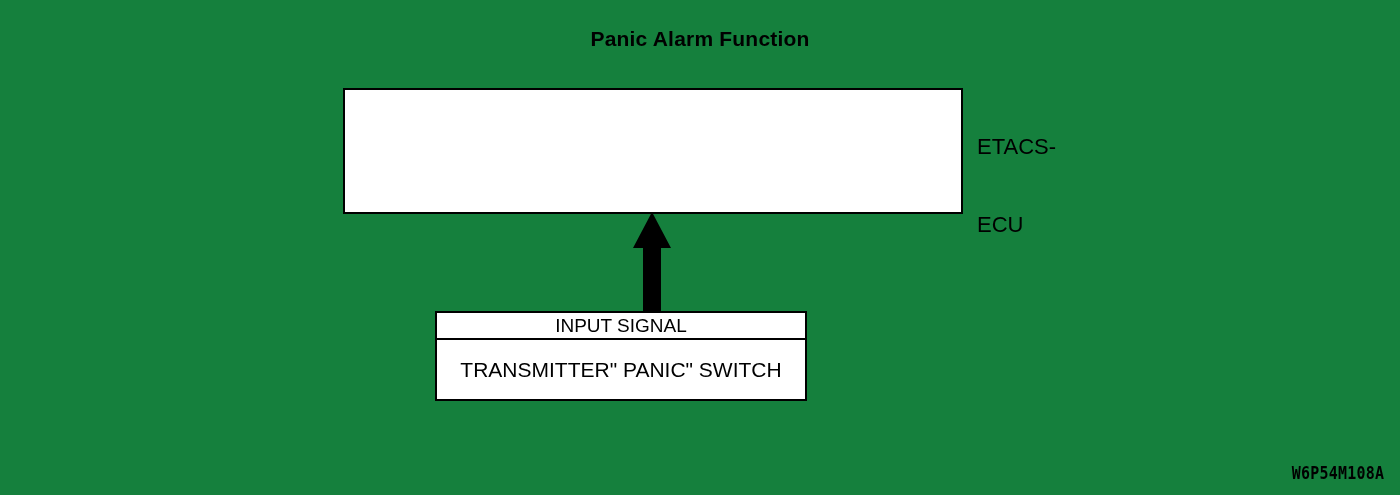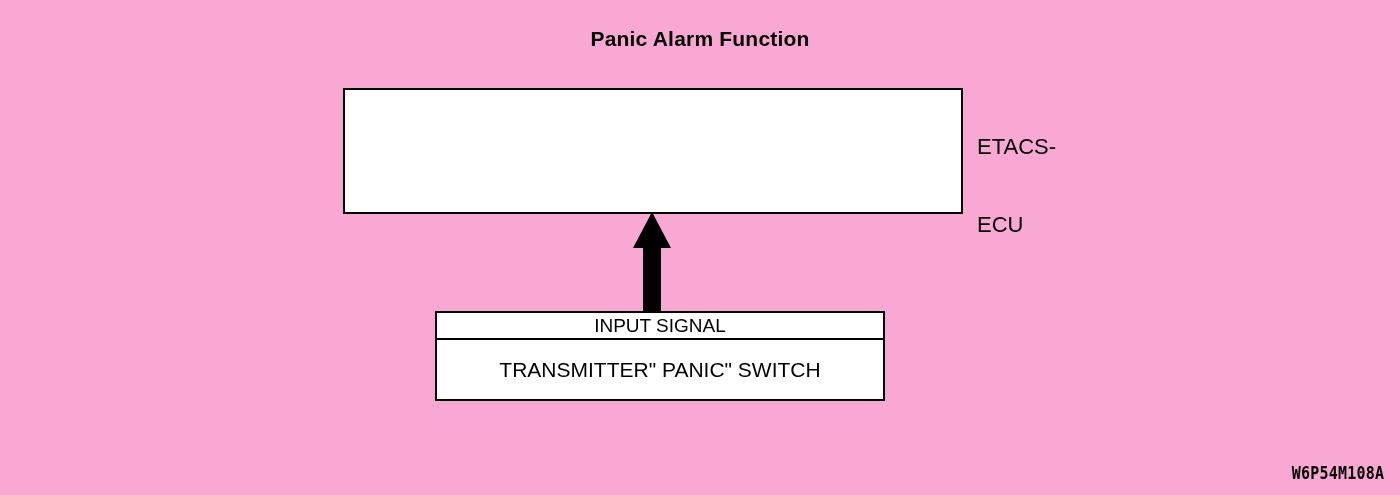--- a/index.html
+++ b/index.html
@@ -10,21 +10,21 @@
   }
   body {
     font-family: "Liberation Sans", sans-serif;
     color: #000000;
     -webkit-font-smoothing: antialiased;
   }
   .canvas {
     position: relative;
     width: 1400px;
     height: 495px;
-    background: #f9a8d4;
+    background: #15803d;
     overflow: hidden;
   }
 
   
   .diagram-title {
     position: absolute;
     left: 0;
     top: 26px;
     width: 1400px;
     text-align: center;
@@ -71,21 +71,21 @@
   }
   .signal-arrow svg {
     display: block;
   }
 
   
   .input-block {
     position: absolute;
     left: 435px;
     top: 311px;
-    width: 450px;
+    width: 372px;
     height: 90px;
     border: 2px solid #000000;
     background: #ffffff;
     box-sizing: border-box;
   }
   .input-header {
     position: absolute;
     left: 0;
     top: 0;
     right: 0;

